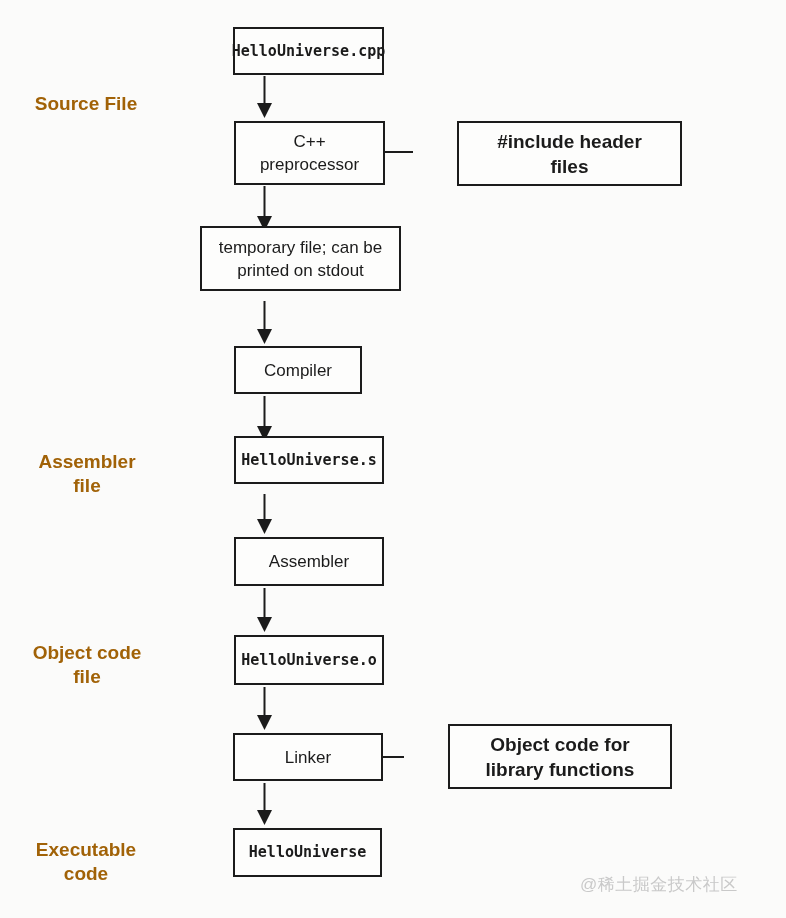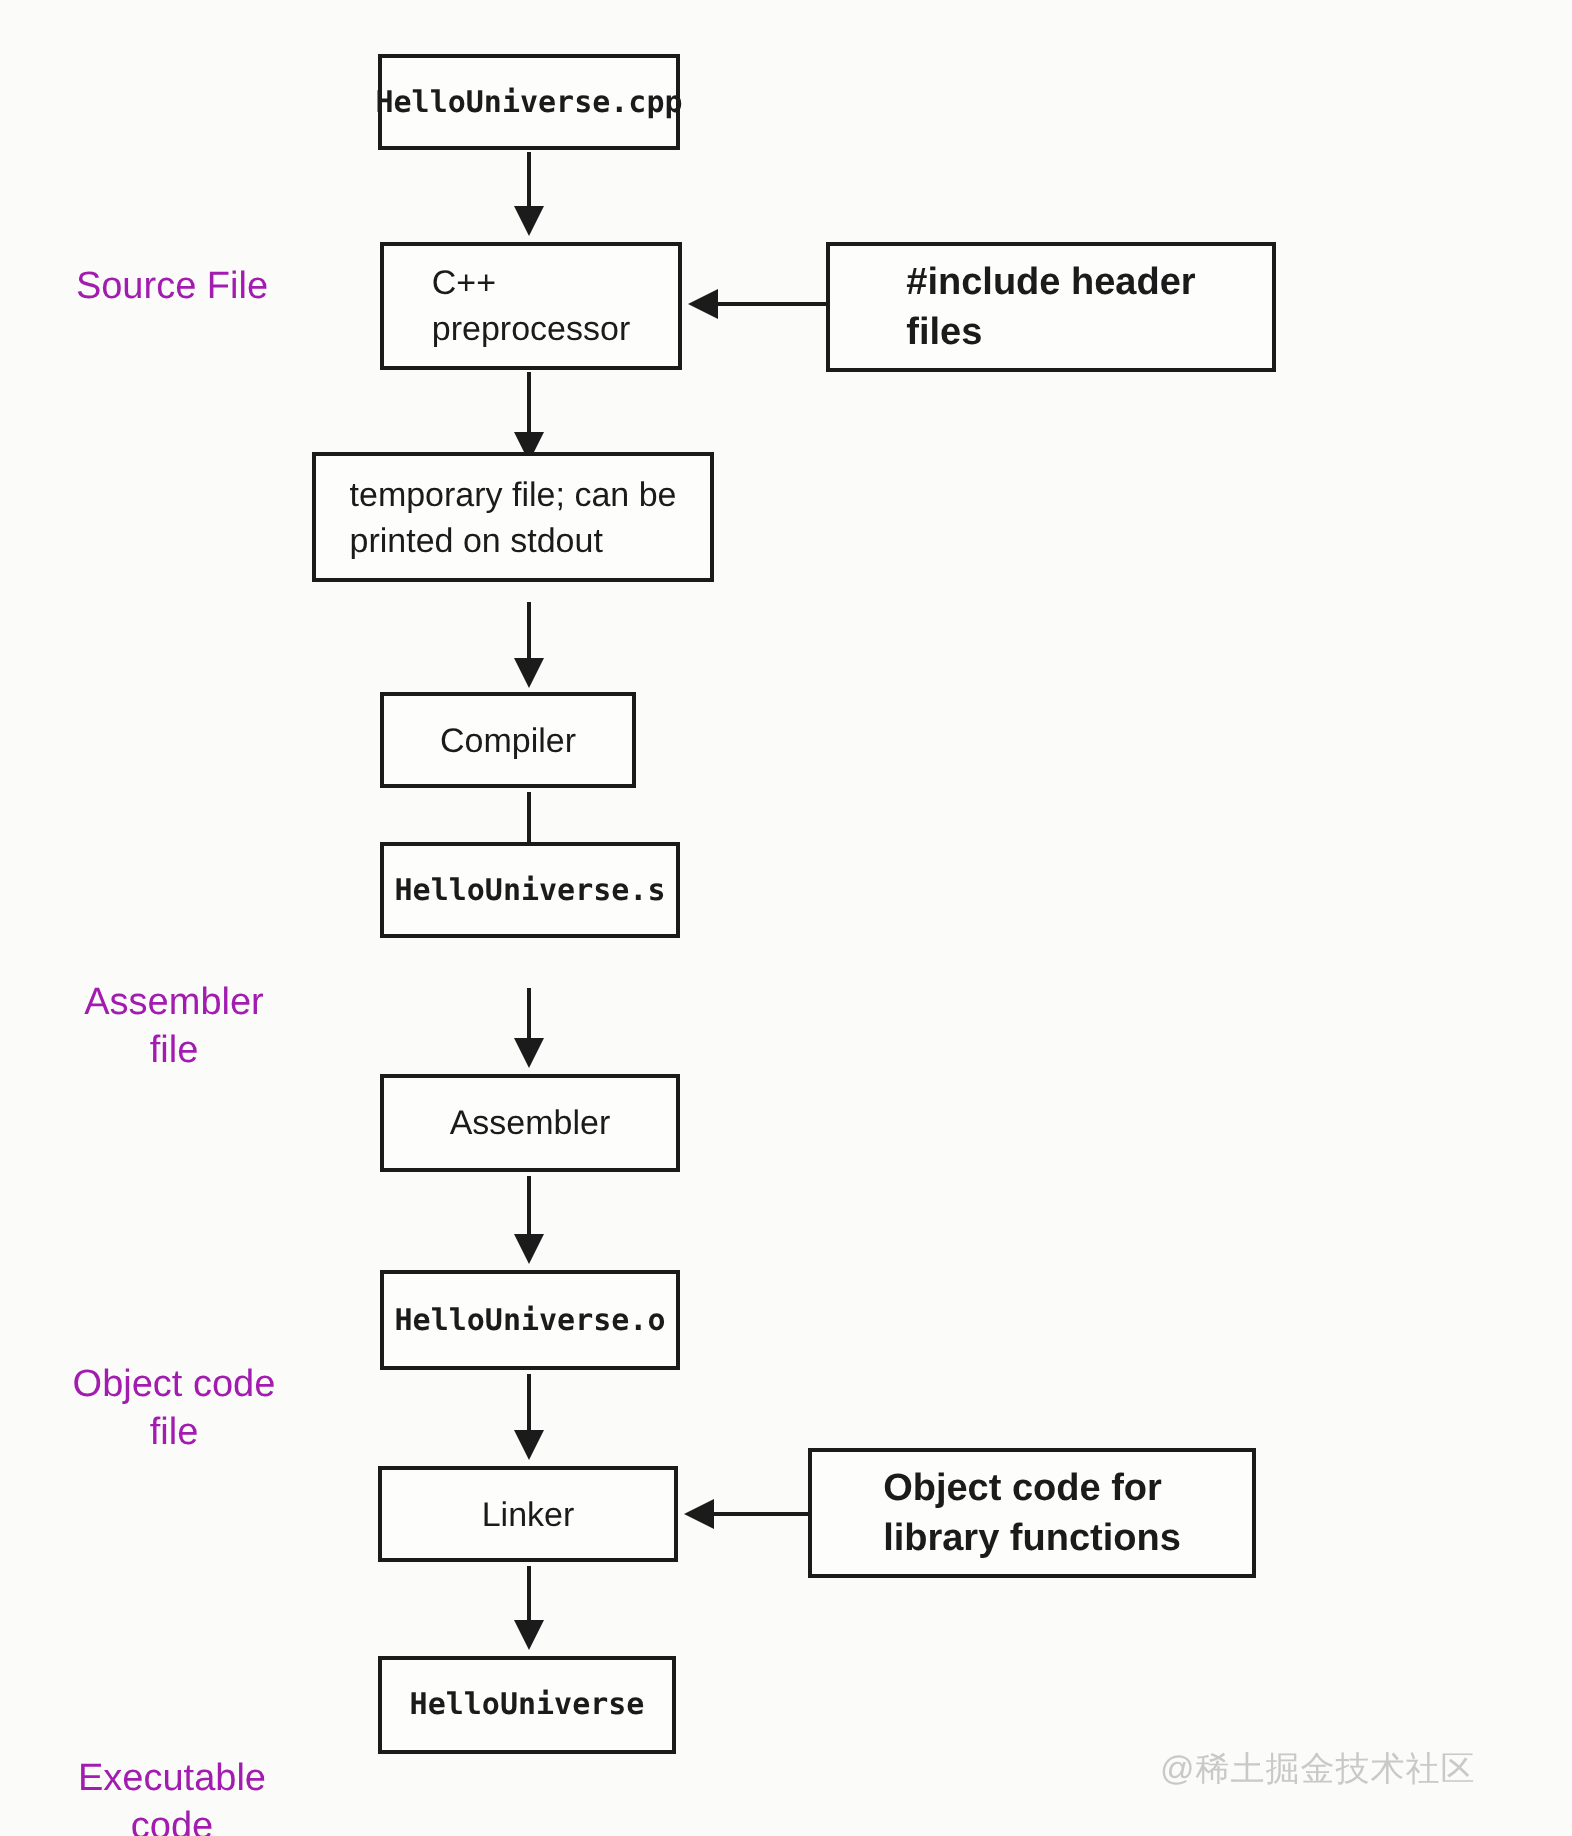--- a/index.html
+++ b/index.html
@@ -16,45 +16,46 @@
     left: 0; top: 0;
     width: 786px; height: 918px;
   }
   .box {
     position: absolute;
     border: 2px solid #1b1b1b;
     background: #fdfdfc;
     display: flex;
     align-items: center;
     justify-content: center;
+    text-align: center;
     white-space: pre-line;
     font-size: 17px;
     line-height: 23px;
     color: #1b1b1b;
+    margin-left: 44px;
   }
   .box.mono {
     font-family: "DejaVu Sans Mono", "Liberation Mono", monospace;
     font-weight: bold;
     font-size: 15px;
   }
   .box.bold {
     font-weight: bold;
     font-size: 19px;
     line-height: 25px;
   }
   .stage-label {
     position: absolute;
     width: 150px;
     text-align: center;
-    font-weight: normal;
+    font-weight: bold;
     font-size: 19px;
     line-height: 24px;
     white-space: pre-line;
-    color: #a21caf;
-    margin-top: 40px;
+    color: #a16207;
   }
   .arrows {
     position: absolute;
     left: 0; top: 0;
     pointer-events: none;
   }
   .watermark {
     position: absolute;
     left: 580px;
     top: 873px;
@@ -97,21 +98,21 @@
   <div class="box mono" style="left:189px; top:27px; width:151px; height:48px;">HelloUniverse.cpp</div>
 
   <div class="box" style="left:190px; top:121px; width:151px; height:64px;">C++
 preprocessor</div>
 
   <div class="box" style="left:156px; top:226px; width:201px; height:65px;">temporary file; can be
 printed on stdout</div>
 
   <div class="box" style="left:190px; top:346px; width:128px; height:48px;">Compiler</div>
 
-  <div class="box mono" style="left:190px; top:421px; width:150px; height:48px;">HelloUniverse.s</div>
+  <div class="box mono" style="left:190px; top:436px; width:150px; height:48px;">HelloUniverse.s</div>
 
   <div class="box" style="left:190px; top:537px; width:150px; height:49px;">Assembler</div>
 
   <div class="box mono" style="left:190px; top:635px; width:150px; height:50px;">HelloUniverse.o</div>
 
   <div class="box" style="left:189px; top:733px; width:150px; height:48px;">Linker</div>
 
   <div class="box mono" style="left:189px; top:828px; width:149px; height:49px;">HelloUniverse</div>
 
   <div class="box bold" style="left:413px; top:121px; width:225px; height:65px;">#include header

